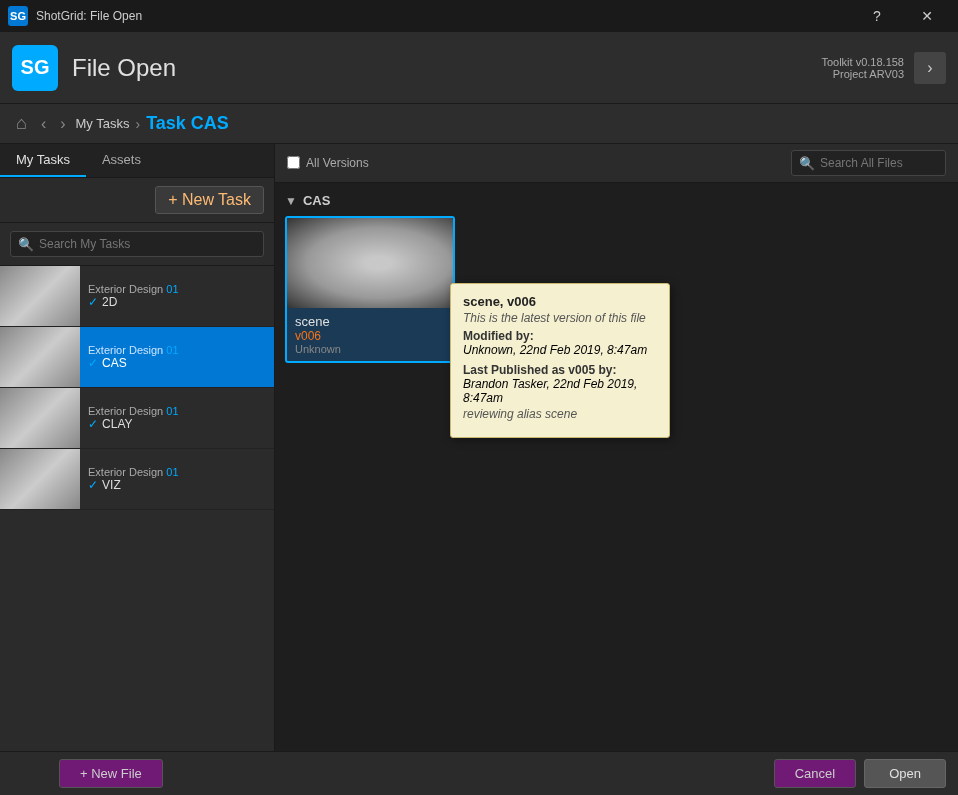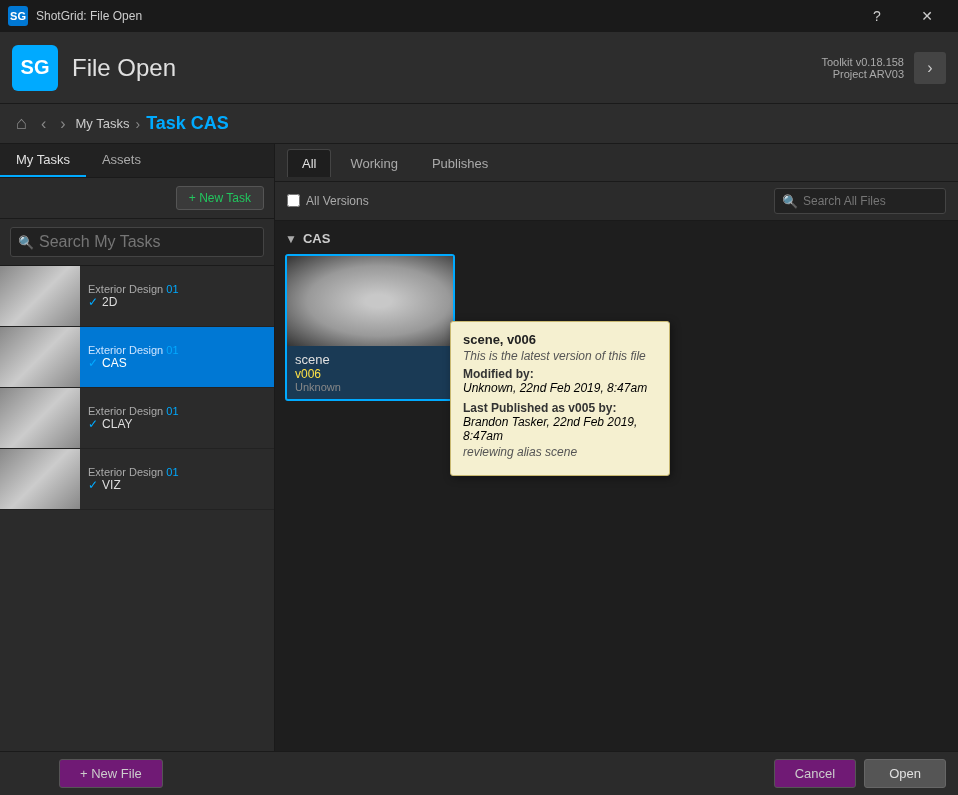--- a/index.html
+++ b/index.html
@@ -112,39 +112,39 @@
 
     #new-task-bar {
       padding: 8px 10px;
       display: flex;
       justify-content: flex-end;
       border-bottom: 1px solid #1a1a1a;
     }
     #new-task-bar button {
       background: #3a3a3a;
       border: 1px solid #555;
-      color: #22c55e;
+      color: #fdba74;
       padding: 4px 12px;
       border-radius: 3px;
       cursor: pointer;
-      font-size: 12px;
+      font-size: 16px;
     }
 
     #search-tasks {
       padding: 8px 10px;
       border-bottom: 1px solid #1a1a1a;
     }
     #search-tasks input {
       width: 100%;
       background: #222;
       border: 1px solid #444;
       border-radius: 3px;
       color: #ccc;
       padding: 5px 8px 5px 28px;
-      font-size: 16px;
+      font-size: 12px;
       outline: none;
     }
     .search-wrap { position: relative; }
     .search-wrap .search-ico {
       position: absolute; left: 8px; top: 50%; transform: translateY(-50%);
       color: #666; font-size: 13px;
     }
 
     #task-list { overflow-y: auto; flex: 1; }
     .task-item {
@@ -214,21 +214,21 @@
     .version-check input[type=checkbox] { accent-color: #00aaff; }
     #filter-bar .search-files-wrap { margin-left: auto; position: relative; }
     #filter-bar .search-files-wrap input {
       background: #222;
       border: 1px solid #444;
       border-radius: 3px;
       color: #ccc;
       padding: 5px 8px 5px 28px;
       font-size: 12px;
       outline: none;
-      width: 172px;
+      width: 155px;
     }
     #filter-bar .search-files-wrap .search-ico { position: absolute; left: 8px; top: 50%; transform: translateY(-50%); color: #666; font-size: 13px; }
 
     #files-area { flex: 1; padding: 10px; overflow-y: auto; position: relative; }
 
     .section-header {
       display: flex; align-items: center; gap: 6px;
       color: #aaa; font-size: 12px; margin-bottom: 8px;
     }
     .section-header .arrow { color: #aaa; font-size: 12px; }
@@ -249,21 +249,21 @@
 
     .file-thumb {
       width: 100%; height: 90px;
       background: #555;
       display: flex; align-items: center; justify-content: center;
       overflow: hidden;
     }
 
     .file-info { padding: 6px 8px; }
     .file-name { color: #e0e0e0; font-size: 13px; font-weight: 500; }
-    .file-ver { color: #fde047; font-size: 12px; }
+    .file-ver { color: #f97316; font-size: 12px; }
     .file-user { color: #888; font-size: 11px; }
 
     
     #tooltip {
       position: absolute;
       background: #f5f0d0;
       border: 1px solid #c8b870;
       border-radius: 3px;
       padding: 10px 12px;
       width: 220px;
@@ -403,25 +403,20 @@
         </div>
         <div class="task-info">
           <div class="task-project">Exterior Design <span class="num">01</span></div>
           <div class="task-name"><span class="check">✓</span> VIZ</div>
         </div>
       </div>
     </div>
   </div>
 
   <div id="right-panel">
-    <div id="right-tabs">
-      <div class="right-tab active">All</div>
-      <div class="right-tab">Working</div>
-      <div class="right-tab">Publishes</div>
-    </div>
     <div id="filter-bar">
       <div class="version-check">
         <input type="checkbox" id="allver" style="">
         <label for="allver">All Versions</label>
       </div>
       <div class="search-files-wrap">
         <span class="search-ico">🔍</span>
         <input type="text" placeholder="Search All Files" style="">
       </div>
     </div>

